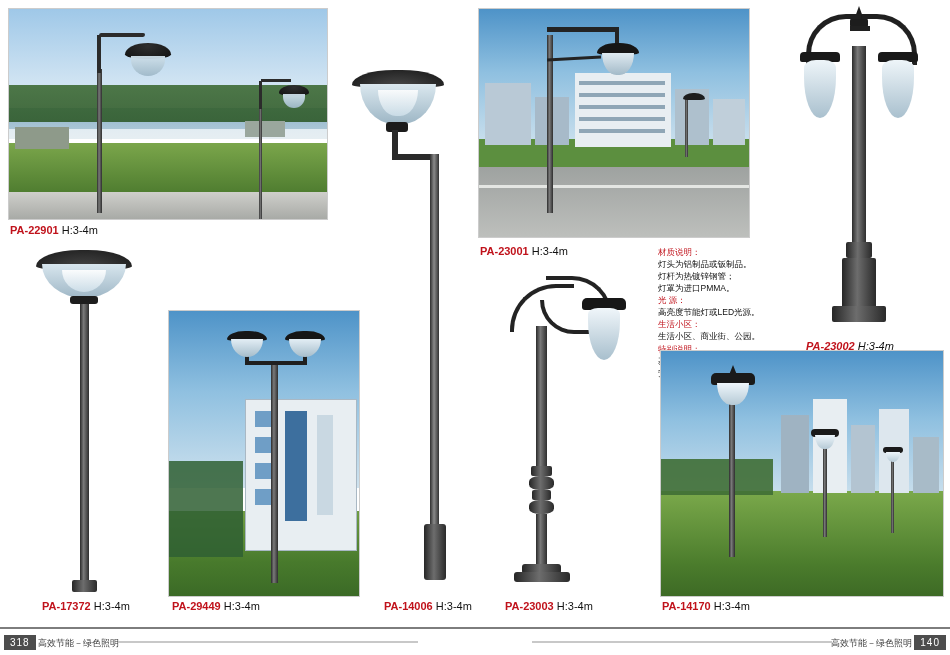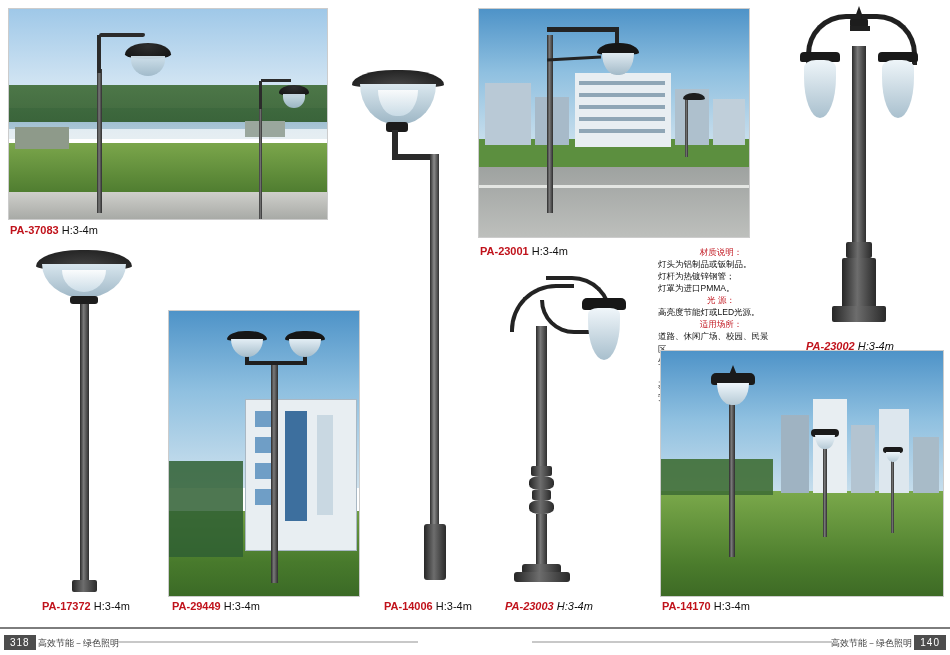--- a/index.html
+++ b/index.html
@@ -36,21 +36,21 @@
   .arm{position:absolute;background:#333;}
   .shade{position:absolute;background:radial-gradient(ellipse at 50% 20%,#2f2f2f,#111);border-radius:50% 50% 45% 45%/70% 70% 30% 30%;}
   .glass{position:absolute;background:linear-gradient(#cfe0ea,#9fb9c9);border-radius:0 0 50% 50%/0 0 80% 80%;opacity:.95;}
 
   
   .cap{position:absolute;font-size:11px;color:#111;white-space:nowrap;}
   .cap b{color:#c0121b;font-weight:bold;}
 
   
   .spec{position:absolute;font-size:8.5px;line-height:1.42;color:#111;width:126px;}
-  .spec .hd{color:#c0121b;text-align:center;}
+  .spec .hd{color:#c0121b;}
 
   
   .footer{position:absolute;left:0;bottom:0;width:950px;height:28px;}
   .frule{position:absolute;left:0;top:0;width:950px;height:2px;background:#7d7d7d;}
   .fnum{position:absolute;top:8px;background:#4d4d4d;color:#fff;font-size:10px;
     padding:2px 6px;letter-spacing:1px;}
   .ftxt{position:absolute;top:10px;font-size:9px;color:#3a3a3a;}
   .fbar{position:absolute;top:14px;height:2px;background:#c8c8c8;}
 </style>
 </head>
@@ -78,21 +78,21 @@
 
     <div class="illu" style="left:236px;top:58px;width:56px;height:140px;">
       <div class="pole" style="left:14px;top:40px;width:3px;height:112px;"></div>
       <div class="arm" style="left:14px;top:14px;width:3px;height:28px;background:#2b2b2b;"></div>
       <div class="arm" style="left:16px;top:12px;width:30px;height:3px;background:#2b2b2b;"></div>
       <div class="shade" style="left:34px;top:18px;width:30px;height:11px;"></div>
       <div class="glass" style="left:38px;top:27px;width:22px;height:14px;"></div>
     </div>
   </div>
   <div class="cap" style="left:10px;top:224px;">
-    <b>PA-37083</b>
+    <b>PA-22901</b>
     <span>H:3-4m</span>
   </div>
 
   <div class="illu" style="left:28px;top:250px;width:112px;height:348px;">
 
     <div style="position:absolute;left:8px;top:0px;width:96px;height:20px;
       background:radial-gradient(ellipse at 50% 100%,#4a4a4a,#161616);
       border-radius:50% 50% 40% 40%/90% 90% 20% 20%;"></div>
     <div style="position:absolute;left:14px;top:14px;width:84px;height:34px;
       background:linear-gradient(#d8e6ee,#9fb7c6);
@@ -193,22 +193,21 @@
     <span>H:3-4m</span>
   </div>
 
   <div class="spec" style="left:658px;top:246px;">
     <div class="hd">材质说明：</div>
     <div>灯头为铝制品或钣制品。</div>
     <div>灯杆为热镀锌钢管；</div>
     <div>灯罩为进口PMMA。</div>
     <div class="hd">光  源：</div>
     <div>高亮度节能灯或LED光源。</div>
-    <div class="hd">适用场所：</div>
-    <div>道路、休闲广场、校园、民景区、</div>
+    <div class="hd">生活小区：</div>
     <div>生活小区、商业街、公园。</div>
     <div class="hd">特别说明：</div>
     <div>基础做本厂另外提供图纸制作。</div>
     <div>安装时必须保证灯体安全接地。</div>
   </div>
 
   <div class="illu" style="left:790px;top:6px;width:140px;height:330px;">
 
     <div style="position:absolute;left:64px;top:0px;width:10px;height:14px;background:#1c1c1c;
       clip-path:polygon(50% 0,100% 100%,0 100%);"></div>
@@ -252,21 +251,21 @@
 
     <div class="pole" style="left:36px;top:56px;width:11px;height:140px;"></div>
     <div class="base" style="left:31px;top:196px;width:21px;height:10px;"></div>
     <div class="base" style="left:29px;top:206px;width:25px;height:14px;border-radius:40%;"></div>
     <div class="base" style="left:32px;top:220px;width:19px;height:10px;"></div>
     <div class="base" style="left:29px;top:230px;width:25px;height:14px;border-radius:40%;"></div>
     <div class="pole" style="left:36px;top:244px;width:11px;height:52px;"></div>
     <div class="base" style="left:22px;top:294px;width:39px;height:10px;border-radius:3px;"></div>
     <div class="base" style="left:14px;top:302px;width:56px;height:10px;border-radius:3px;"></div>
   </div>
-  <div class="cap" style="left:505px;top:600px;font-style:italic;">
+  <div class="cap" style="left:505px;top:600px;">
     <b>PA-23003</b>
     <span>H:3-4m</span>
   </div>
 
   <div class="photo" style="left:660px;top:350px;width:282px;height:245px;border:1px solid #ccc;">
     <div class="sky blue"></div>
     <div style="position:absolute;left:0;top:140px;right:0;height:105px;
       background:linear-gradient(#7ba94b,#4b7c2c 70%,#3d6a25);"></div>
 
     <div class="bldg" style="left:120px;top:64px;width:28px;height:78px;background:#9fb3c2;border:none;"></div>

